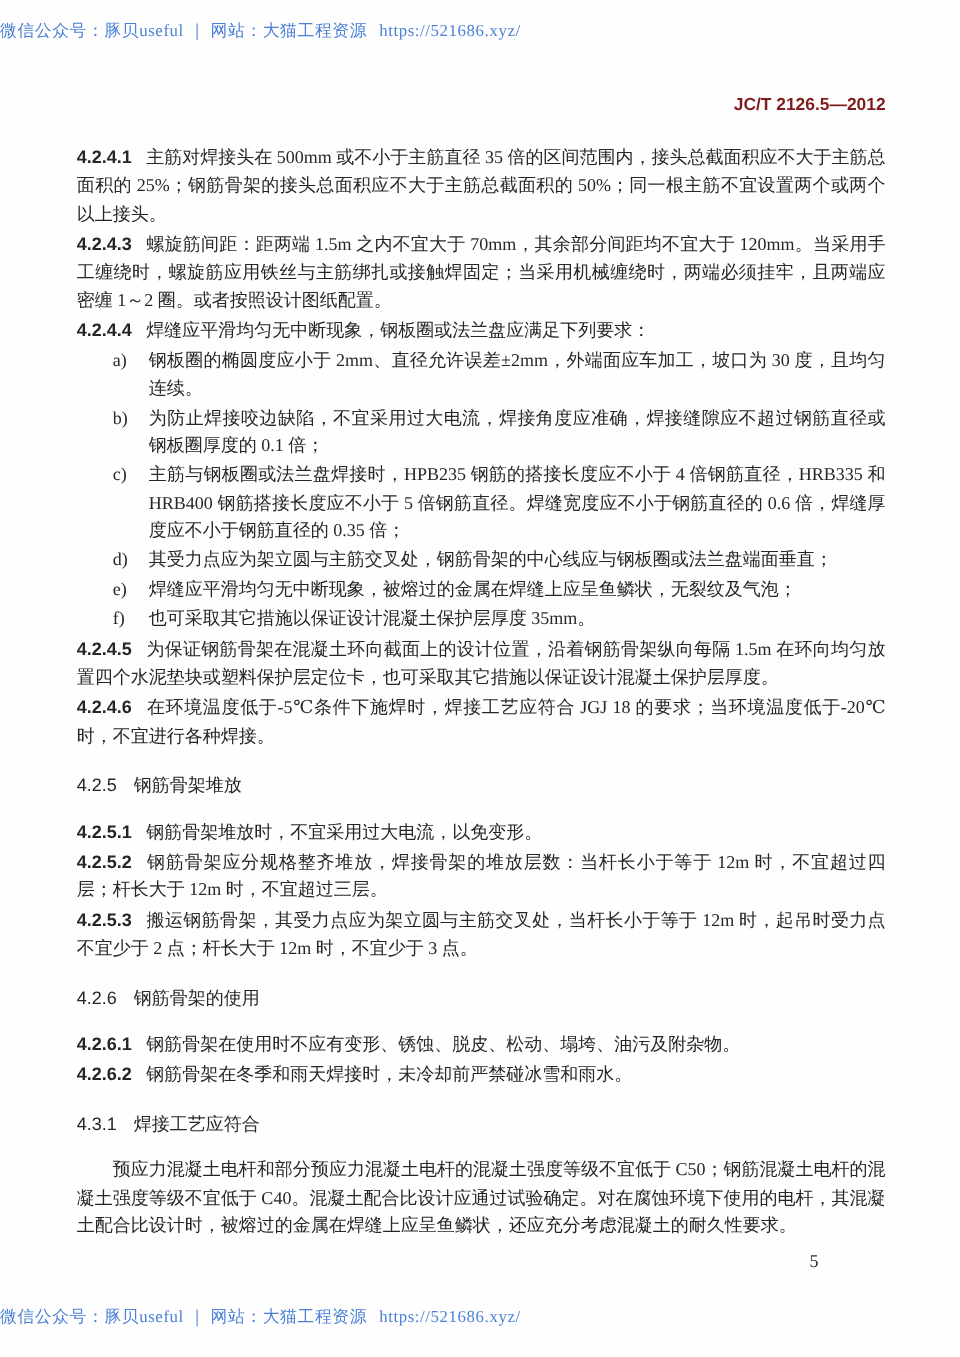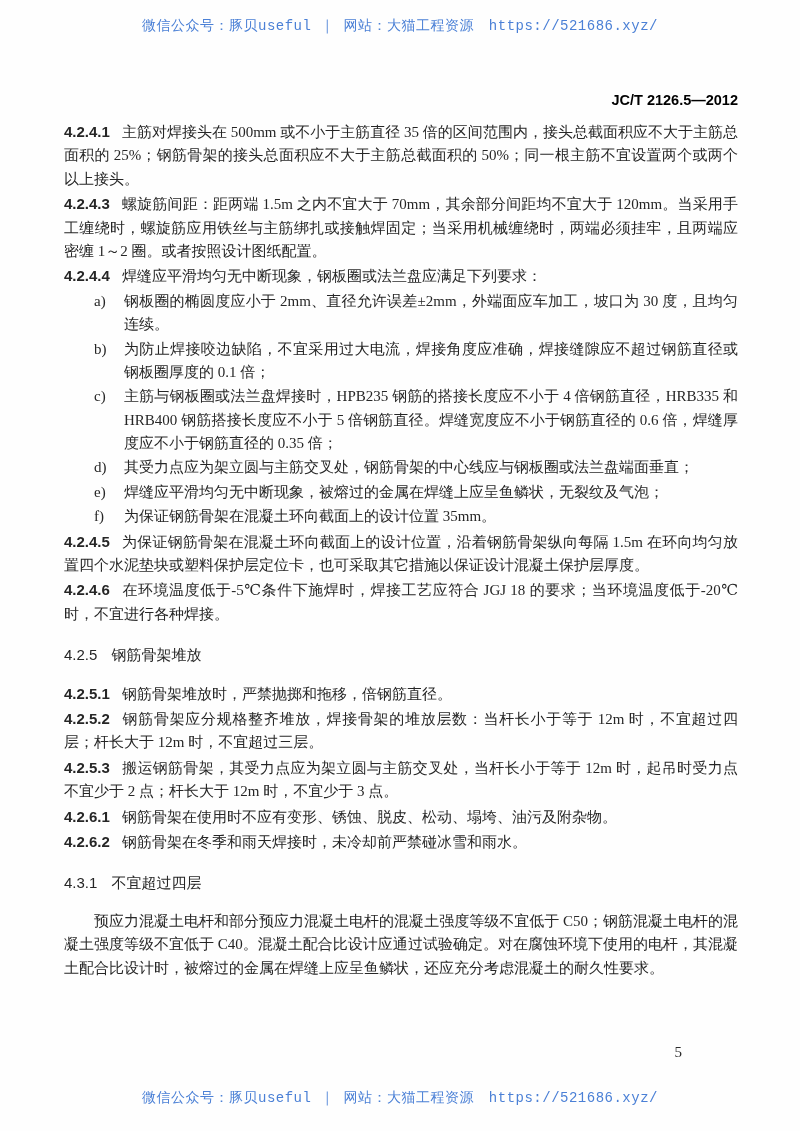--- a/index.html
+++ b/index.html
@@ -8,35 +8,34 @@
     width:800px; height:1131px;
     margin:0 auto;
     background:#fefefe;
     font-family:"Liberation Serif","DejaVu Serif",serif;
     color:#262626;
     overflow:hidden;
     box-sizing:border-box;
   }
   .watermark {
     position:absolute; left:0; right:0;
-    text-align:center;
     font-size:14px;
     color:#4b80d6;
-    font-family:Liberation Mono, monospace;
+    font-family:Liberation Serif, serif;
     letter-spacing:0.5px;
     white-space:nowrap;
   }
   .watermark.top { top:17px; }
   .watermark.bottom { bottom:24px; }
   .watermark .wm-url { color:#4b80d6; text-decoration:none; margin-left:6px; cursor:pointer; }
   .doc-number {
-    position:absolute; top:92px; right:62px;
+    position:absolute; top:80px; right:62px;
     font-size:14.5px; font-weight:bold;
     font-family:"Liberation Sans","DejaVu Sans",sans-serif;
-    color:#000000;
+    color:#7f1d1d;
   }
   .body-area {
     position:absolute; top:120px; left:64px; right:62px;
     font-size:15px; line-height:1.56;
     text-align:justify;
   }
   p.clause { margin:0 0 1px 0; }
   p.clause .num {
     font-weight:bold;
     font-family:"Liberation Sans","DejaVu Sans",sans-serif;
@@ -97,44 +96,45 @@
       <div class="list-item">
         <span class="li-label">d)</span>
         <span class="li-text">其受力点应为架立圆与主筋交叉处，钢筋骨架的中心线应与钢板圈或法兰盘端面垂直；</span>
       </div>
       <div class="list-item">
         <span class="li-label">e)</span>
         <span class="li-text">焊缝应平滑均匀无中断现象，被熔过的金属在焊缝上应呈鱼鳞状，无裂纹及气泡；</span>
       </div>
       <div class="list-item">
         <span class="li-label">f)</span>
-        <span class="li-text">为保证钢筋骨架在混凝土环向截面上的设计位置 35mm。</span>
+        <span class="li-text">也可采取其它措施以保证设计混凝土保护层厚度 35mm。</span>
       </div>
     </div>
 
     <p class="clause"><span class="num">4.2.4.5</span><span>为保证钢筋骨架在混凝土环向截面上的设计位置，沿着钢筋骨架纵向每隔 1.5m 在环向均匀放置四个水泥垫块或塑料保护层定位卡，也可采取其它措施以保证设计混凝土保护层厚度。</span></p>
 
     <p class="clause"><span class="num">4.2.4.6</span><span>在环境温度低于-5℃条件下施焊时，焊接工艺应符合 JGJ 18 的要求；当环境温度低于-20℃时，不宜进行各种焊接。</span></p>
 
     <div class="heading"><span class="num">4.2.5</span><span>钢筋骨架堆放</span></div>
 
-    <p class="clause"><span class="num">4.2.5.1</span><span>钢筋骨架堆放时，严禁抛掷和拖移，倍钢筋直径。</span></p>
+    <p class="clause"><span class="num">4.2.5.1</span><span>钢筋骨架堆放时，不宜采用过大电流，以免变形。</span></p>
 
     <p class="clause"><span class="num">4.2.5.2</span><span>钢筋骨架应分规格整齐堆放，焊接骨架的堆放层数：当杆长小于等于 12m 时，不宜超过四层；杆长大于 12m 时，不宜超过三层。</span></p>
 
     <p class="clause"><span class="num">4.2.5.3</span><span>搬运钢筋骨架，其受力点应为架立圆与主筋交叉处，当杆长小于等于 12m 时，起吊时受力点不宜少于 2 点；杆长大于 12m 时，不宜少于 3 点。</span></p>
 
+    <div class="heading"><span class="num">4.2.6</span><span>钢筋骨架的使用</span></div>
 
     <p class="clause"><span class="num">4.2.6.1</span><span>钢筋骨架在使用时不应有变形、锈蚀、脱皮、松动、塌垮、油污及附杂物。</span></p>
 
     <p class="clause"><span class="num">4.2.6.2</span><span>钢筋骨架在冬季和雨天焊接时，未冷却前严禁碰冰雪和雨水。</span></p>
 
 
 
-    <div class="heading"><span class="num">4.3.1</span><span>不宜超过四层</span></div>
+    <div class="heading"><span class="num">4.3.1</span><span>焊接工艺应符合</span></div>
 
     <p class="para">预应力混凝土电杆和部分预应力混凝土电杆的混凝土强度等级不宜低于 C50；钢筋混凝土电杆的混凝土强度等级不宜低于 C40。混凝土配合比设计应通过试验确定。对在腐蚀环境下使用的电杆，其混凝土配合比设计时，被熔过的金属在焊缝上应呈鱼鳞状，还应充分考虑混凝土的耐久性要求。</p>
 
   </div>
 
   <div class="page-number">5</div>
 
   <div class="watermark bottom">
     <span>微信公众号：豚贝useful ｜ 网站：大猫工程资源</span>
     <span class="wm-url">https://521686.xyz/</span>

